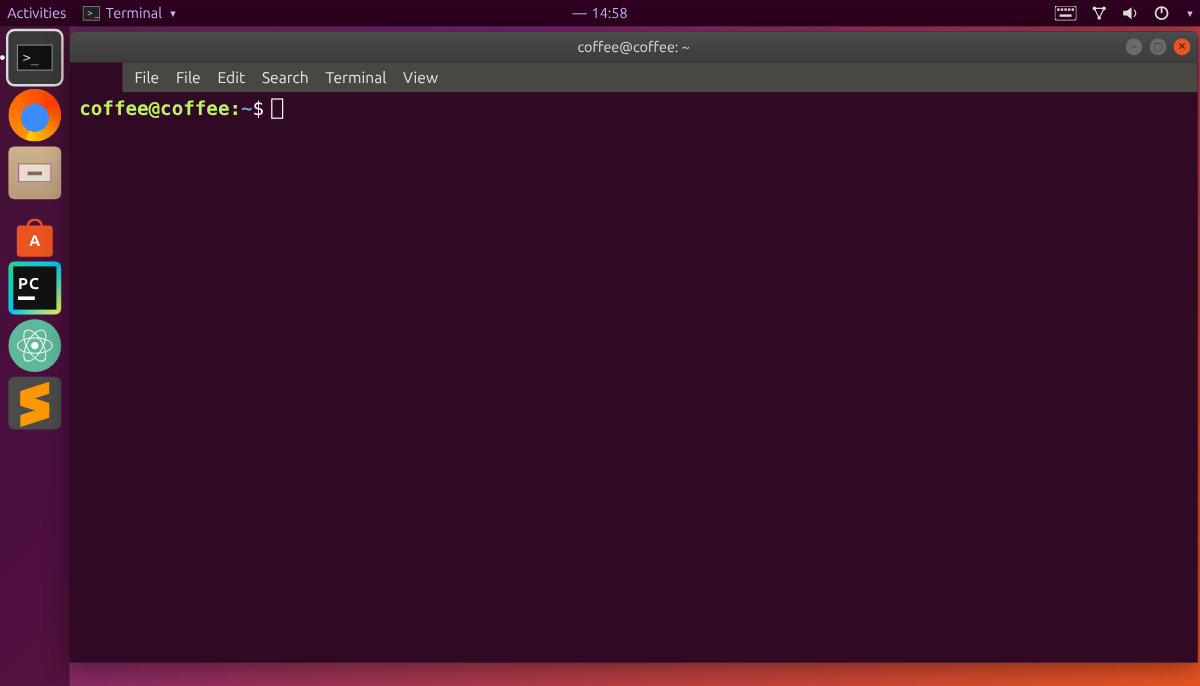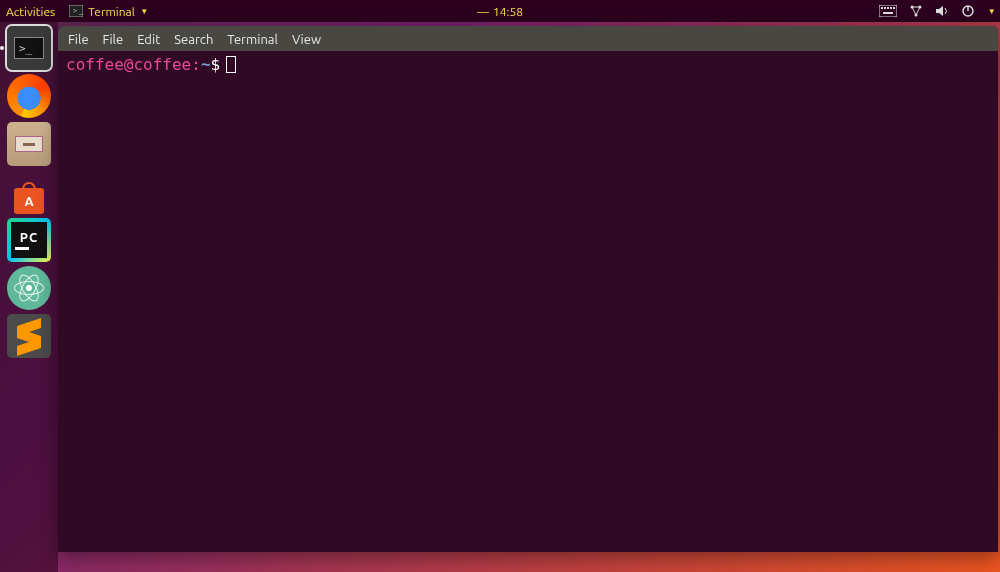--- a/index.html
+++ b/index.html
@@ -5,21 +5,21 @@
   * { margin: 0; padding: 0; box-sizing: border-box; }
   html, body { width: 1000px; height: 572px; overflow: hidden; font-family: "Ubuntu", "DejaVu Sans", sans-serif; }
   body {
     background: linear-gradient(135deg, #5e2750 0%, #77216f 30%, #e95420 100%);
     position: relative;
   }
 
   
   .top-panel {
     position: absolute; top: 0; left: 0; right: 0; height: 22px;
-    background: #2c001e; color: #fde047;
+    background: #2c001e; color: #c4b5fd;
     display: flex; align-items: center; font-size: 12px;
     padding: 0 6px;
   }
   .panel-left { display: flex; align-items: center; gap: 14px; }
   .panel-item { display: flex; align-items: center; gap: 5px; }
   .panel-center {
     position: absolute; left: 50%; transform: translateX(-50%);
     display: flex; align-items: center; gap: 4px;
   }
   .panel-right { margin-left: auto; display: flex; align-items: center; gap: 12px; }
@@ -64,21 +64,21 @@
   .files-drawer { width: 28px; height: 16px; background: #e9dccd; border: 1px solid #a68; display:flex; align-items:center; justify-content:center; }
   .files-drawer::after { content:""; width:12px; height:3px; background:#865; }
 
   .icon-software {
     display: flex; align-items: flex-end; justify-content: center;
   }
   .bag { width: 30px; height: 26px; background: #e95420; border-radius: 3px; position: relative; }
   .bag::before { content: ""; position: absolute; top: -6px; left: 8px; right: 8px; height: 10px; border: 2px solid #e95420; border-bottom: none; border-radius: 8px 8px 0 0; }
   .bag-a { position: absolute; top: 50%; left: 50%; transform: translate(-50%, -50%); color: #fff; font-weight: bold; font-size: 13px; }
 
-  .icon-pycharm { background: linear-gradient(135deg, #21d789 0%, #07c3f2 50%, #fcf84a 100%); padding:4px;text-align:center; }
+  .icon-pycharm { background: linear-gradient(135deg, #21d789 0%, #07c3f2 50%, #fcf84a 100%); padding:4px; }
   .pc-tile { width: 100%; height: 100%; background: #111; display:flex; flex-direction:column; justify-content:center; padding:3px 4px; }
   .pc-tile .t { color:#fff; font-weight:bold; font-size:13px; letter-spacing:1px; }
   .pc-tile .u { width: 14px; height: 3px; background:#fff; margin-top:3px; }
 
   .icon-atom { background: #5fb89a; border-radius: 50%; position: relative; }
   .atom-core { position: absolute; top:50%; left:50%; width:6px; height:6px; background:#fff; border-radius:50%; transform:translate(-50%,-50%); }
   .atom-orbit { position:absolute; top:50%; left:50%; width:30px; height:14px; border:1.6px solid rgba(255,255,255,0.85); border-radius:50%; transform:translate(-50%,-50%); }
   .atom-orbit.o2 { transform:translate(-50%,-50%) rotate(60deg); }
   .atom-orbit.o3 { transform:translate(-50%,-50%) rotate(-60deg); }
 
@@ -103,31 +103,31 @@
     height: 26px; background: linear-gradient(#4b4b4b, #3c3c3c);
     display: flex; align-items: center; justify-content: center;
     color: #ddd; font-size: 12px; position: relative;
   }
   .win-controls { position: absolute; right: 6px; display: flex; gap: 6px; }
   .wc { width: 14px; height: 14px; border-radius: 50%; background: #6a6a6a; display:flex; align-items:center; justify-content:center; font-size:9px; color:#3a3a3a; }
   .wc.close { background: #e95420; color: #4a1a00; }
 
   .menubar {
     height: 25px; background: #494741; display: flex; align-items: center;
-    gap: 14px; padding: 0 10px; color: #e6e6e6; font-size: 13px;
+    gap: 14px; padding: 0 10px; color: #e6e6e6; font-size: 13px; margin-left: 44px;
   }
   .menubar span { cursor: default; }
 
   .term-body {
     flex: 1; background: #300a24; padding: 4px 8px;
     font-family: "DejaVu Sans Mono", "Ubuntu Mono", monospace;
     font-size: 16px; line-height: 20px;
     color: #fff;
   }
-  .prompt-user { color: #ec4899; font-weight: normal; }
+  .prompt-user { color: #bef264; font-weight: bold; }
   .prompt-path { color: #729fcf; font-weight: bold; }
   .prompt-dollar { color: #fff; }
   .cursor {
     display: inline-block; width: 10px; height: 17px;
     border: 1.5px solid #fff; margin-left: 6px; vertical-align: -3px;
   }
 </style>
 </head>
 <body>
 
@@ -217,20 +217,28 @@
   <div class="dock-icon icon-sublime">
     <div class="subl">
         <span class="s1"></span>
         <span class="s2"></span>
         <span class="s3"></span>
       </div>
   </div>
 </div>
 
 <div class="window">
+  <div class="titlebar">
+    <span>coffee@coffee: ~</span>
+    <div class="win-controls">
+      <span class="wc">–</span>
+      <span class="wc">▢</span>
+      <span class="wc close">✕</span>
+    </div>
+  </div>
 
   <div class="menubar">
     <span>File</span>
     <span>File</span>
     <span>Edit</span>
     <span>Search</span>
     <span>Terminal</span>
     <span>View</span>
   </div>
 

